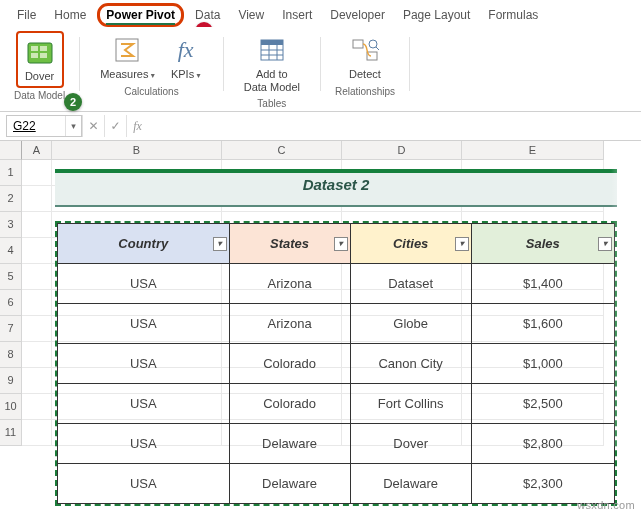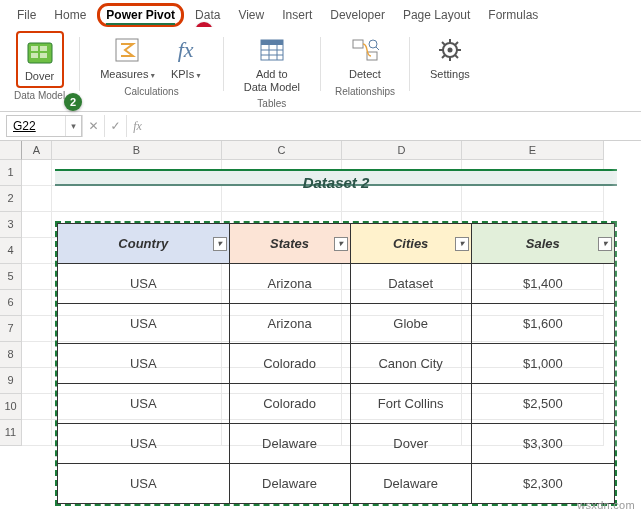--- a/index.html
+++ b/index.html
@@ -38,21 +38,21 @@
 
 
 .grid { display: grid; grid-template-columns: 22px 30px 170px 120px 120px 142px; }
 .colhdr, .rowhdr, .corner { background: #f3f2f1; border-right: 1px solid #d6d6d6; border-bottom: 1px solid #d6d6d6; text-align: center; font-size: 11px; color: #555; padding: 3px 0; }
 .corner { border-right: 1px solid #b0b0b0; }
 .rowhdr { padding: 6px 0; }
 .cell { border-right: 1px solid #e8e8e8; border-bottom: 1px solid #e8e8e8; padding: 4px 6px; min-height: 26px; }
 
 
 .sheet-area { position: relative; }
-.ds-title { position: absolute; left: 55px; top: 28px; width: 562px; height: 17px; background: #e8f0ee; border-top: 2px solid #15803d; border-bottom: 2px solid #5a8a7c; text-align: center; font-weight: 600; font-size: 15px; color: #2b5548; line-height: 24px; font-style: italic; }
+.ds-title { position: absolute; left: 55px; top: 28px; width: 562px; height: 38px; background: #e8f0ee; border-top: 4px solid #15803d; border-bottom: 2px solid #5a8a7c; text-align: center; font-weight: 600; font-size: 15px; color: #2b5548; line-height: 24px; font-style: italic; }
 .tblwrap { position: absolute; left: 55px; top: 80px; width: 562px; border: 2px dashed #1c7c3a; padding:0; }
 table.ds { border-collapse: collapse; width: 100%; table-layout: fixed; }
 table.ds th, table.ds td { border: 1px solid #333; padding: 12px 8px; font-size: 13px; text-align: center; position: relative; }
 table.ds th { font-weight: 700; font-style: italic; color: #333; }
 table.ds th .fbtn { position: absolute; right: 2px; top: 50%; transform: translateY(-50%); width: 14px; height: 14px; border: 1px solid #888; background: #fff; font-size: 8px; line-height: 12px; color: #555; }
 .h-country { background: #d9e1f2; }
 .h-states  { background: #fce4d6; }
 .h-cities  { background: #fff2cc; }
 .h-sales   { background: #e2efda; }
 .watermark { position: absolute; right: 6px; bottom: 2px; font-size: 11px; color: #9a9a9a; letter-spacing: .3px; }
@@ -148,41 +148,20 @@
             </svg>
         </span>
         <span class="lbl">Detect</span>
       </div>
     </div>
     <div class="group-label">Relationships</div>
   </div>
   <div class="sep"></div>
 
   <div class="group">
-    <div class="group-items">
-      <div class="big-btn">
-        <span class="icn">
-          <svg width="28" height="28" viewBox="0 0 28 28">
-              <circle cx="14" cy="14" r="7" fill="none" stroke="#555" stroke-width="2"></circle>
-              <circle cx="14" cy="14" r="2.5" fill="#555"></circle>
-              <g stroke="#555" stroke-width="2">
-                <line x1="14" y1="3" x2="14" y2="7"></line>
-                <line x1="14" y1="21" x2="14" y2="25"></line>
-                <line x1="3" y1="14" x2="7" y2="14"></line>
-                <line x1="21" y1="14" x2="25" y2="14"></line>
-                <line x1="6" y1="6" x2="9" y2="9"></line>
-                <line x1="19" y1="19" x2="22" y2="22"></line>
-                <line x1="22" y1="6" x2="19" y2="9"></line>
-                <line x1="9" y1="19" x2="6" y2="22"></line>
-              </g>
-            </svg>
-        </span>
-        <span class="lbl">Settings</span>
-      </div>
-    </div>
     <div class="group-label">&nbsp;</div>
   </div>
 </div>
 
 <div class="fbar">
   <div class="namebox">
     <input value="G22" style="">
     <span class="dd">▾</span>
   </div>
   <div class="ctl">✕</div>
@@ -309,21 +288,21 @@
         <tr>
             <td>USA</td>
             <td>Colorado</td>
             <td>Fort Collins</td>
             <td>$2,500</td>
           </tr>
         <tr>
             <td>USA</td>
             <td>Delaware</td>
             <td>Dover</td>
-            <td>$3,300</td>
+            <td>$2,800</td>
           </tr>
         <tr>
             <td>USA</td>
             <td>Delaware</td>
             <td>Delaware</td>
             <td>$2,300</td>
           </tr>
       </tbody>
     </table>
   </div>

